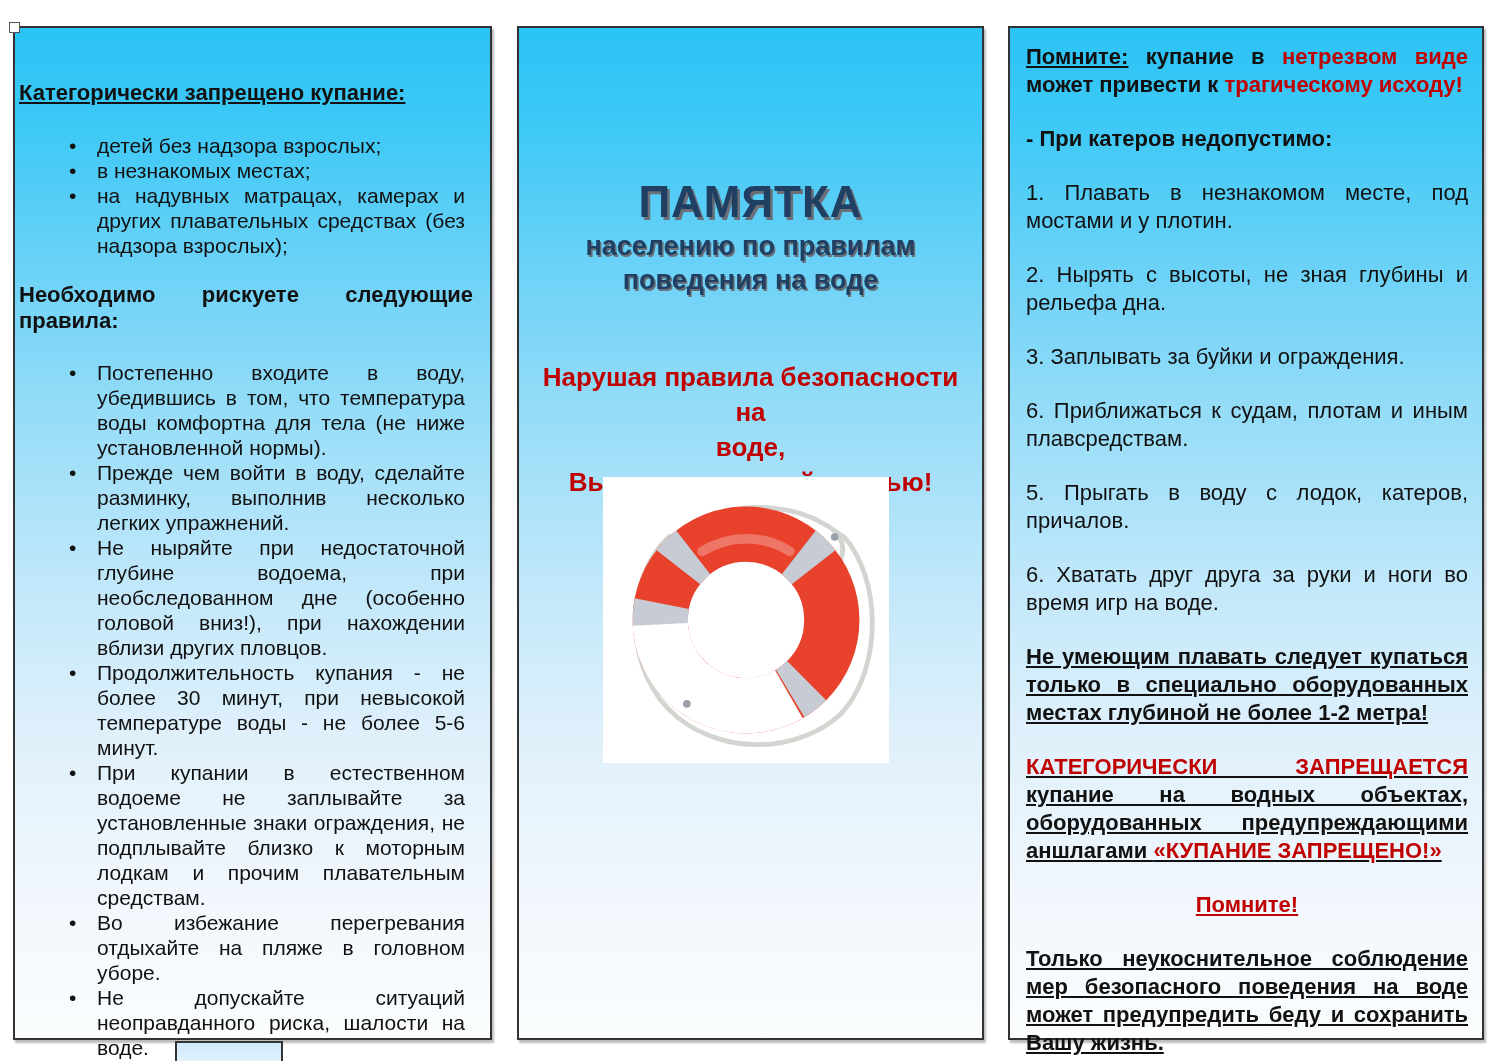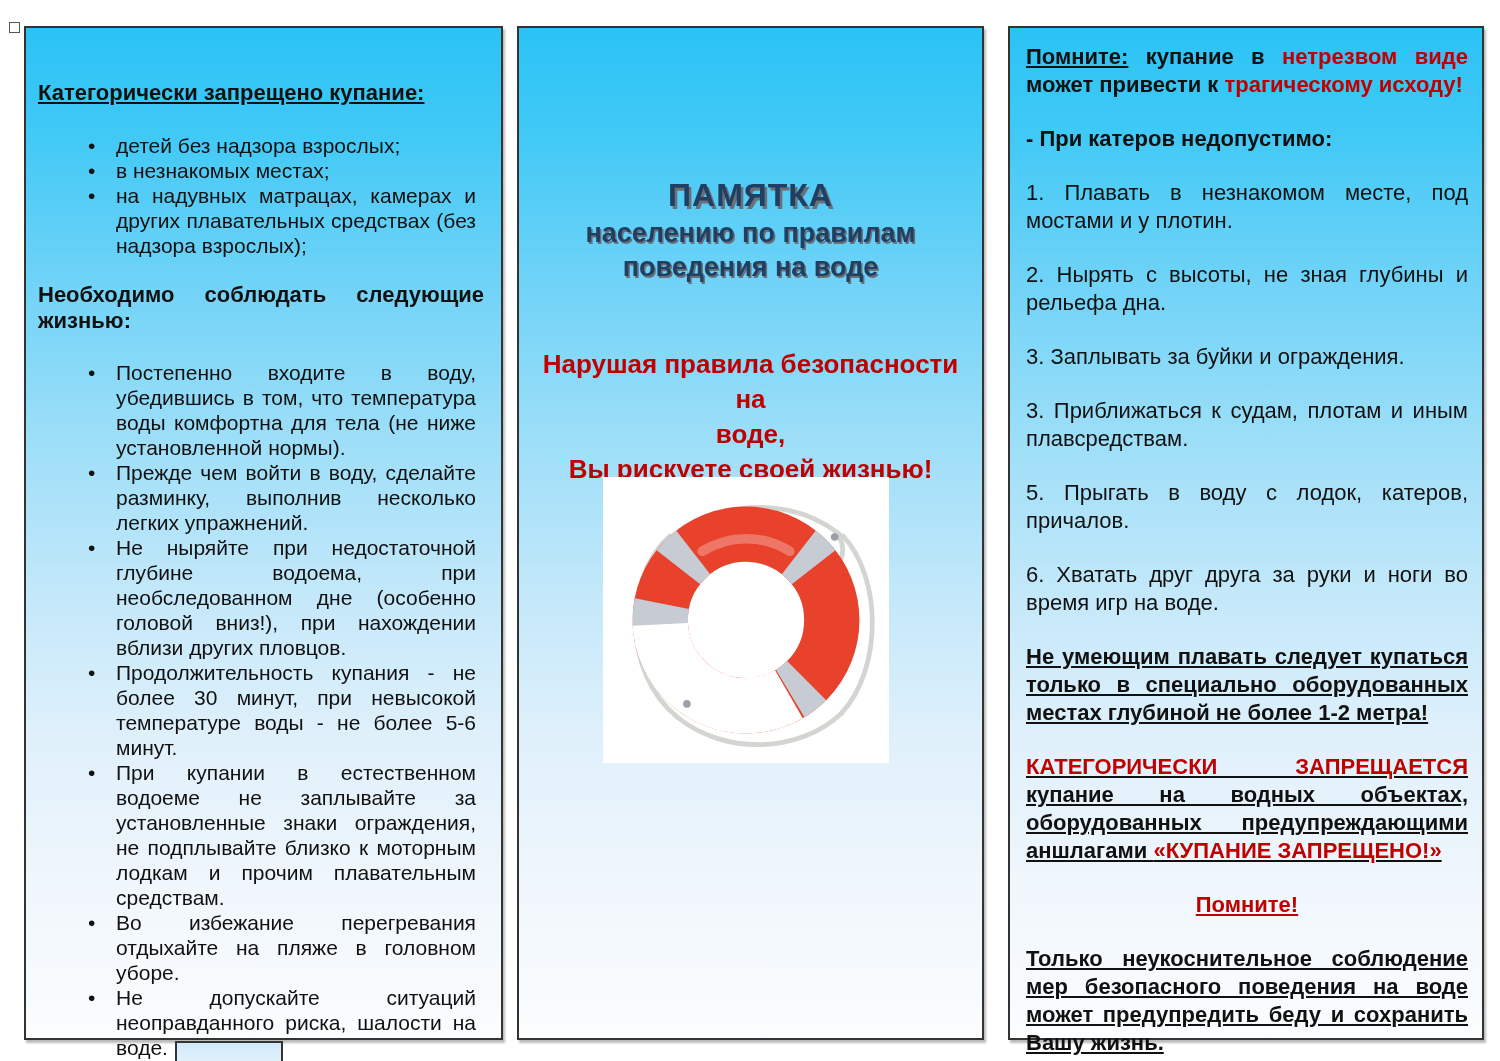--- a/index.html
+++ b/index.html
@@ -17,21 +17,21 @@
     top: 26px;
     height: 1014px;
     box-sizing: border-box;
     border: 2px solid #333333;
     box-shadow: 2px 3px 2px rgba(60,60,60,0.35);
     background: linear-gradient(180deg,
       #2ac3f5 0%, #3fc9f6 10%, #6cd2f7 24%,
       #9bdef8 40%, #c3e8fa 56%, #dff0fb 70%,
       #eff6fc 84%, #fbfdfe 100%);
   }
-  .panel-left  { left: 24px;   width: 479px; padding: 52px 17px 0 12px; }
+  .panel-left  { left: 13px;   width: 479px; padding: 52px 17px 0 4px; }
   .panel-mid   { left: 517px;  width: 467px; text-align: center; }
   .panel-right { left: 1008px; width: 476px; padding: 15px 14px 0 16px; }
 
   
   .lp-heading {
     font-size: 22px; font-weight: bold; text-decoration: underline;
     margin: 0 0 28px 0; line-height: 25px;
   }
   .lp-rules-heading {
     font-size: 22px; font-weight: bold;
@@ -49,21 +49,21 @@
   }
   .lp-list li::before {
     content: "\2022";
     position: absolute; left: 2px; top: 0;
     font-size: 21px;
   }
 
   
   .mid-title {
     margin: 150px 0 4px 0;
-    font-size: 32px; font-weight: bold; letter-spacing: 1px;
+    font-size: 44px; font-weight: bold; letter-spacing: 1px;
     color: #1f3f63;
     text-shadow: 2.5px 2.5px 0 #6b7078;
     line-height: 1.1;
   }
   .mid-subtitle {
     font-size: 27px; font-weight: bold;
     color: #1f3f63;
     text-shadow: 1.5px 1.5px 0 #6b7078;
     white-space: pre-line; line-height: 1.25;
     margin: 0;
@@ -120,21 +120,21 @@
 
   <div class="corner-handle"></div>
 
   <div class="panel panel-left">
     <h2 class="lp-heading">Категорически запрещено купание:</h2>
     <ul class="lp-list">
       <li>детей без надзора взрослых;</li>
       <li>в незнакомых местах;</li>
       <li>на надувных матрацах, камерах и других плавательных средствах (без надзора взрослых);</li>
     </ul>
-    <h2 class="lp-rules-heading">Необходимо соблюдать следующие жизнью:</h2>
+    <h2 class="lp-rules-heading">Необходимо рискуете следующие правила:</h2>
     <ul class="lp-list">
       <li>Постепенно входите в воду, убедившись в том, что температура воды комфортна для тела (не ниже установленной нормы).</li>
       <li>Прежде чем войти в воду, сделайте разминку, выполнив несколько легких упражнений.</li>
       <li>Не ныряйте при недостаточной глубине водоема, при необследованном дне (особенно головой вниз!), при нахождении вблизи других пловцов.</li>
       <li>Продолжительность купания - не более 30 минут, при невысокой температуре воды - не более 5-6 минут.</li>
       <li>При купании в естественном водоеме не заплывайте за установленные знаки ограждения, не подплывайте близко к моторным лодкам и прочим плавательным средствам.</li>
       <li>Во избежание перегревания отдыхайте на пляже в головном уборе.</li>
       <li>Не допускайте ситуаций неоправданного риска, шалости на воде.</li>
     </ul>
   </div>
@@ -178,21 +178,21 @@
   </div>
 
   <div class="panel panel-right">
     <p class="rp-reminder"><span class="seg-u">Помните:</span><span> купание в </span><span class="seg-red">нетрезвом виде</span><span> может привести к </span><span class="seg-red">трагическому исходу!</span></p>
 
     <p class="rp-subheading">- При катеров недопустимо:</p>
 
     <p>1. Плавать в незнакомом месте, под мостами и у плотин.</p>
     <p>2. Нырять с высоты, не зная глубины и рельефа дна.</p>
     <p>3. Заплывать за буйки и ограждения.</p>
-    <p>3. Приближаться к судам, плотам и иным плавсредствам.</p>
+    <p>6. Приближаться к судам, плотам и иным плавсредствам.</p>
     <p>5. Прыгать в воду с лодок, катеров, причалов.</p>
     <p>6. Хватать друг друга за руки и ноги во время игр на воде.</p>
 
     <p class="rp-swim">Не умеющим плавать следует купаться только в специально оборудованных местах глубиной не более 1-2 метра!</p>
 
     <p class="rp-forbidden"><span class="seg-red">КАТЕГОРИЧЕСКИ ЗАПРЕЩАЕТСЯ</span><span> купание на водных объектах, оборудованных предупреждающими аншлагами </span><span class="seg-red">«КУПАНИЕ ЗАПРЕЩЕНО!»</span></p>
 
     <p class="rp-remember">Помните!</p>
 
     <p class="rp-conclusion">Только неукоснительное соблюдение мер безопасного поведения на воде может предупредить беду и сохранить Вашу жизнь.</p>

